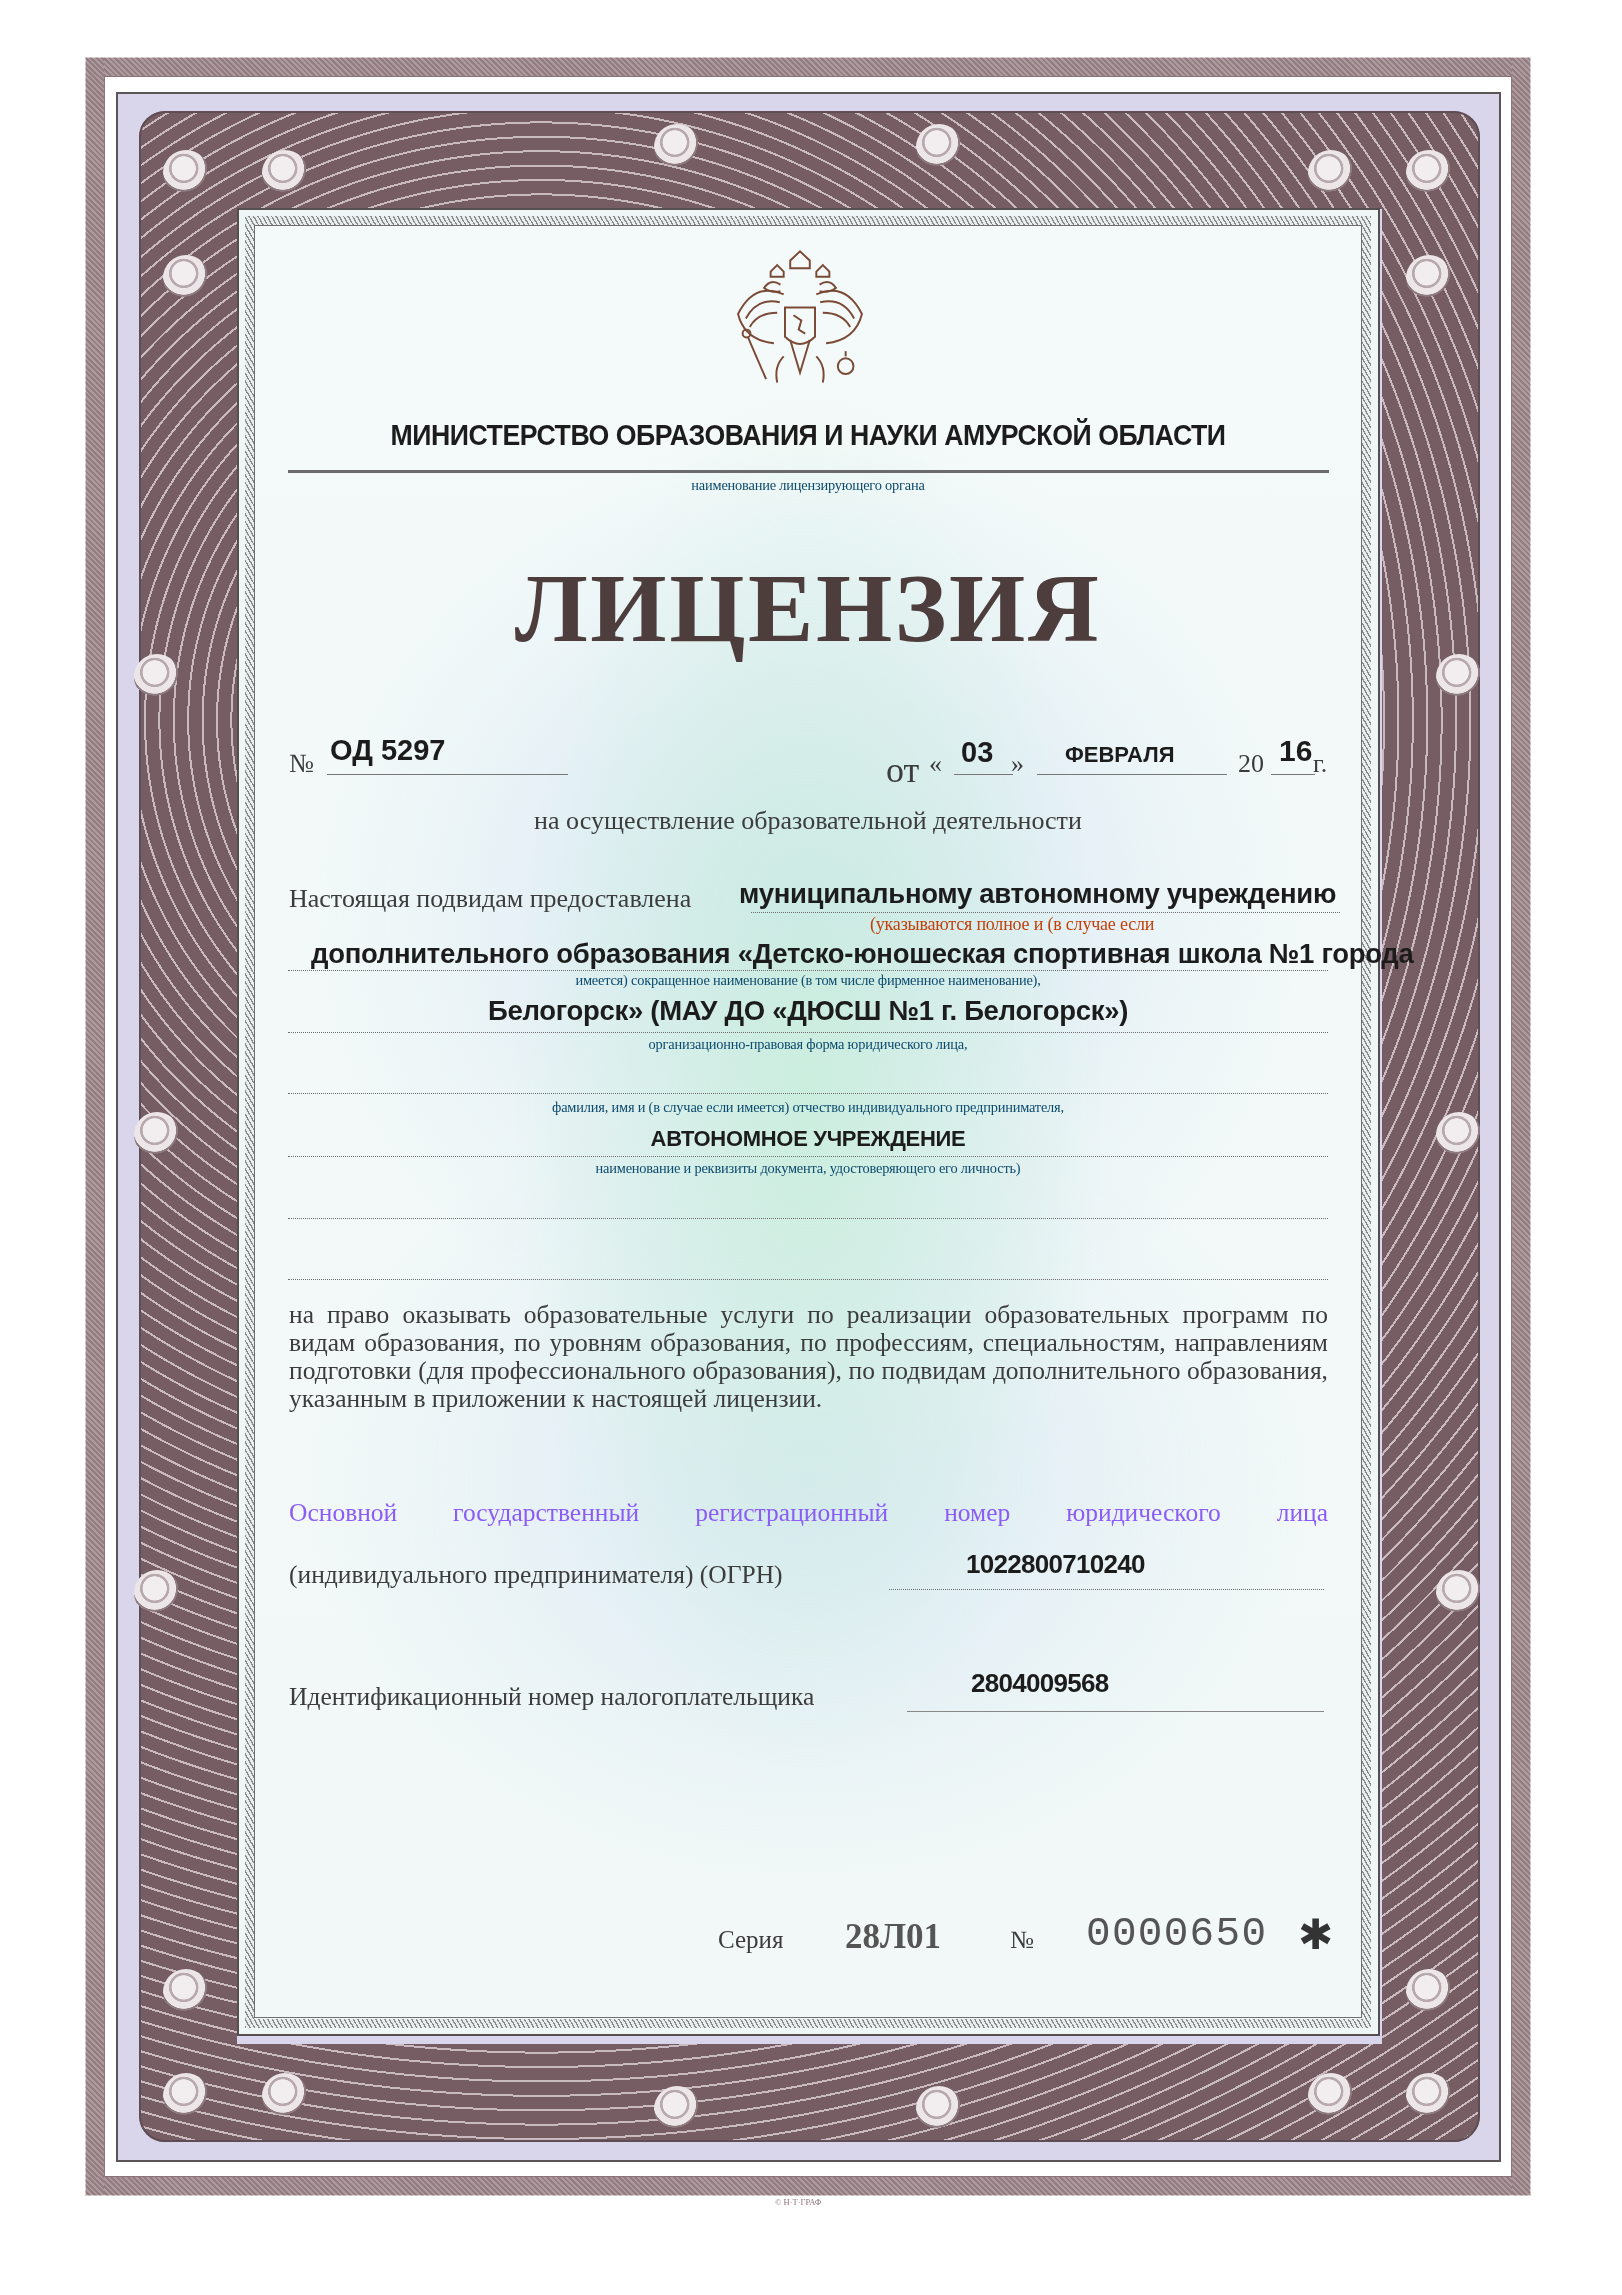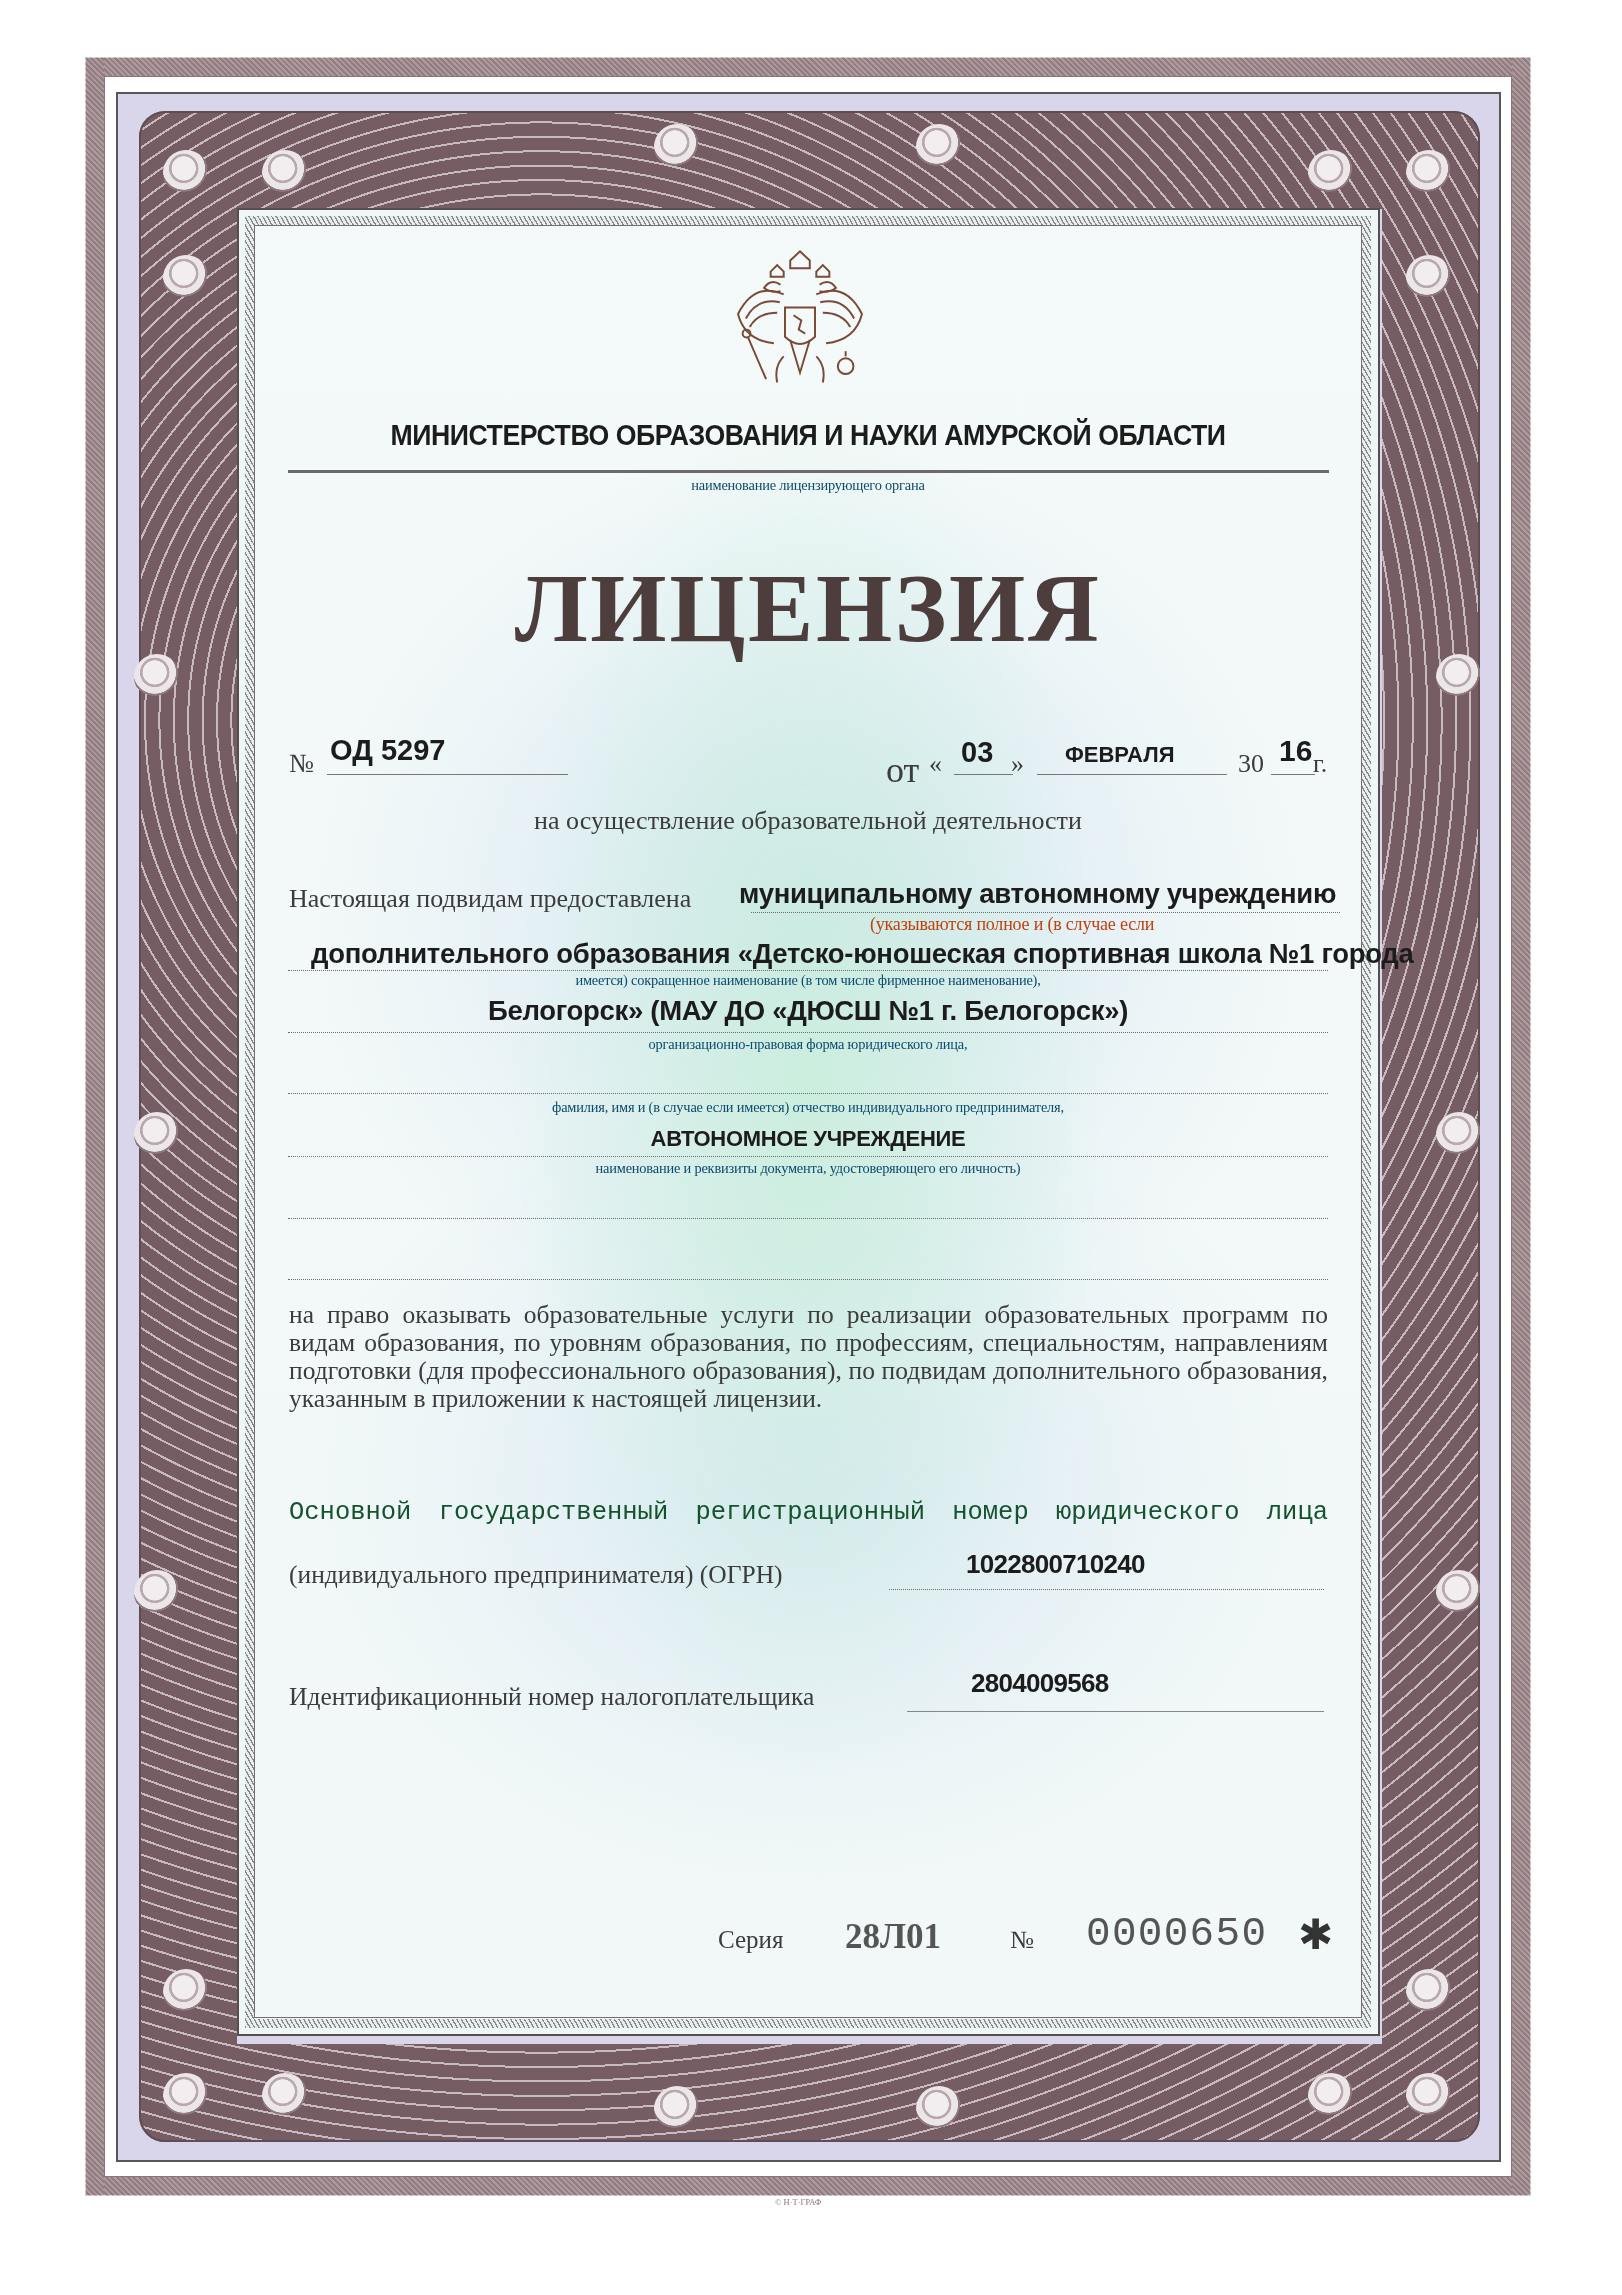--- a/index.html
+++ b/index.html
@@ -145,21 +145,21 @@
   .cap5 { left: 288px; top: 1160px; width: 1040px; }
 
   .rule6 { left: 288px; top: 1218px; width: 1040px; }
   .rule7 { left: 288px; top: 1279px; width: 1040px; }
 
   .rights {
     left: 289px; top: 1301px; width: 1039px;
     font-size: 25.5px; line-height: 28px; text-align: justify; color: #3c3c3c;
   }
 
-  .ogrn-text { left: 289px; top: 1498px; width: 1039px; font-size: 25.5px; text-align: justify; text-align-last: justify; color: #14532d; font-family: Liberation Mono, monospace; }
+  .ogrn-text { left: 289px; top: 1498px; width: 1039px; font-size: 25.5px; text-align: justify; text-align-last: justify; color: #8b5cf6; }
   .ogrn-label { left: 289px; top: 1560px; font-size: 25.5px; color: #3c3c3c; }
   .ogrn-value { left: 966px; top: 1549px; font-size: 26px; letter-spacing: -0.7px; }
   .ogrn-rule { left: 889px; top: 1589px; width: 435px; }
 
   .inn-label { left: 289px; top: 1682px; font-size: 25.5px; color: #3c3c3c; }
   .inn-value { left: 971px; top: 1668px; font-size: 26px; letter-spacing: -0.7px; }
   .inn-rule { left: 907px; top: 1711px; width: 417px; border-top: 1.3px solid #888; height: 0; }
 
   .series-label { left: 718px; top: 1926px; font-size: 25px; color: #3c3c3c; }
   .series-value { left: 845px; top: 1917px; font-size: 35px; color: #555; font-weight: bold; }
@@ -247,21 +247,21 @@
 <div class="abs sans-bold num-value">ОД 5297</div>
 <div class="abs num-line"></div>
 
 <div class="abs date-ot">от</div>
 <div class="abs date-q1">«</div>
 <div class="abs sans-bold date-day">03</div>
 <div class="abs date-day-line"></div>
 <div class="abs date-q2">»</div>
 <div class="abs sans-bold date-month">ФЕВРАЛЯ</div>
 <div class="abs date-month-line"></div>
-<div class="abs date-20">30</div>
+<div class="abs date-20">20</div>
 <div class="abs sans-bold date-year">16</div>
 <div class="abs date-year-line"></div>
 <div class="abs date-g">г.</div>
 
 <div class="abs purpose">на осуществление образовательной деятельности</div>
 
 <div class="abs granted-label">Настоящая подвидам предоставлена</div>
 <div class="abs sans-bold granted-line1">муниципальному автономному учреждению</div>
 <div class="abs granted-line1-rule"></div>
 <div class="abs caption cap1">(указываются полное и (в случае если</div>

